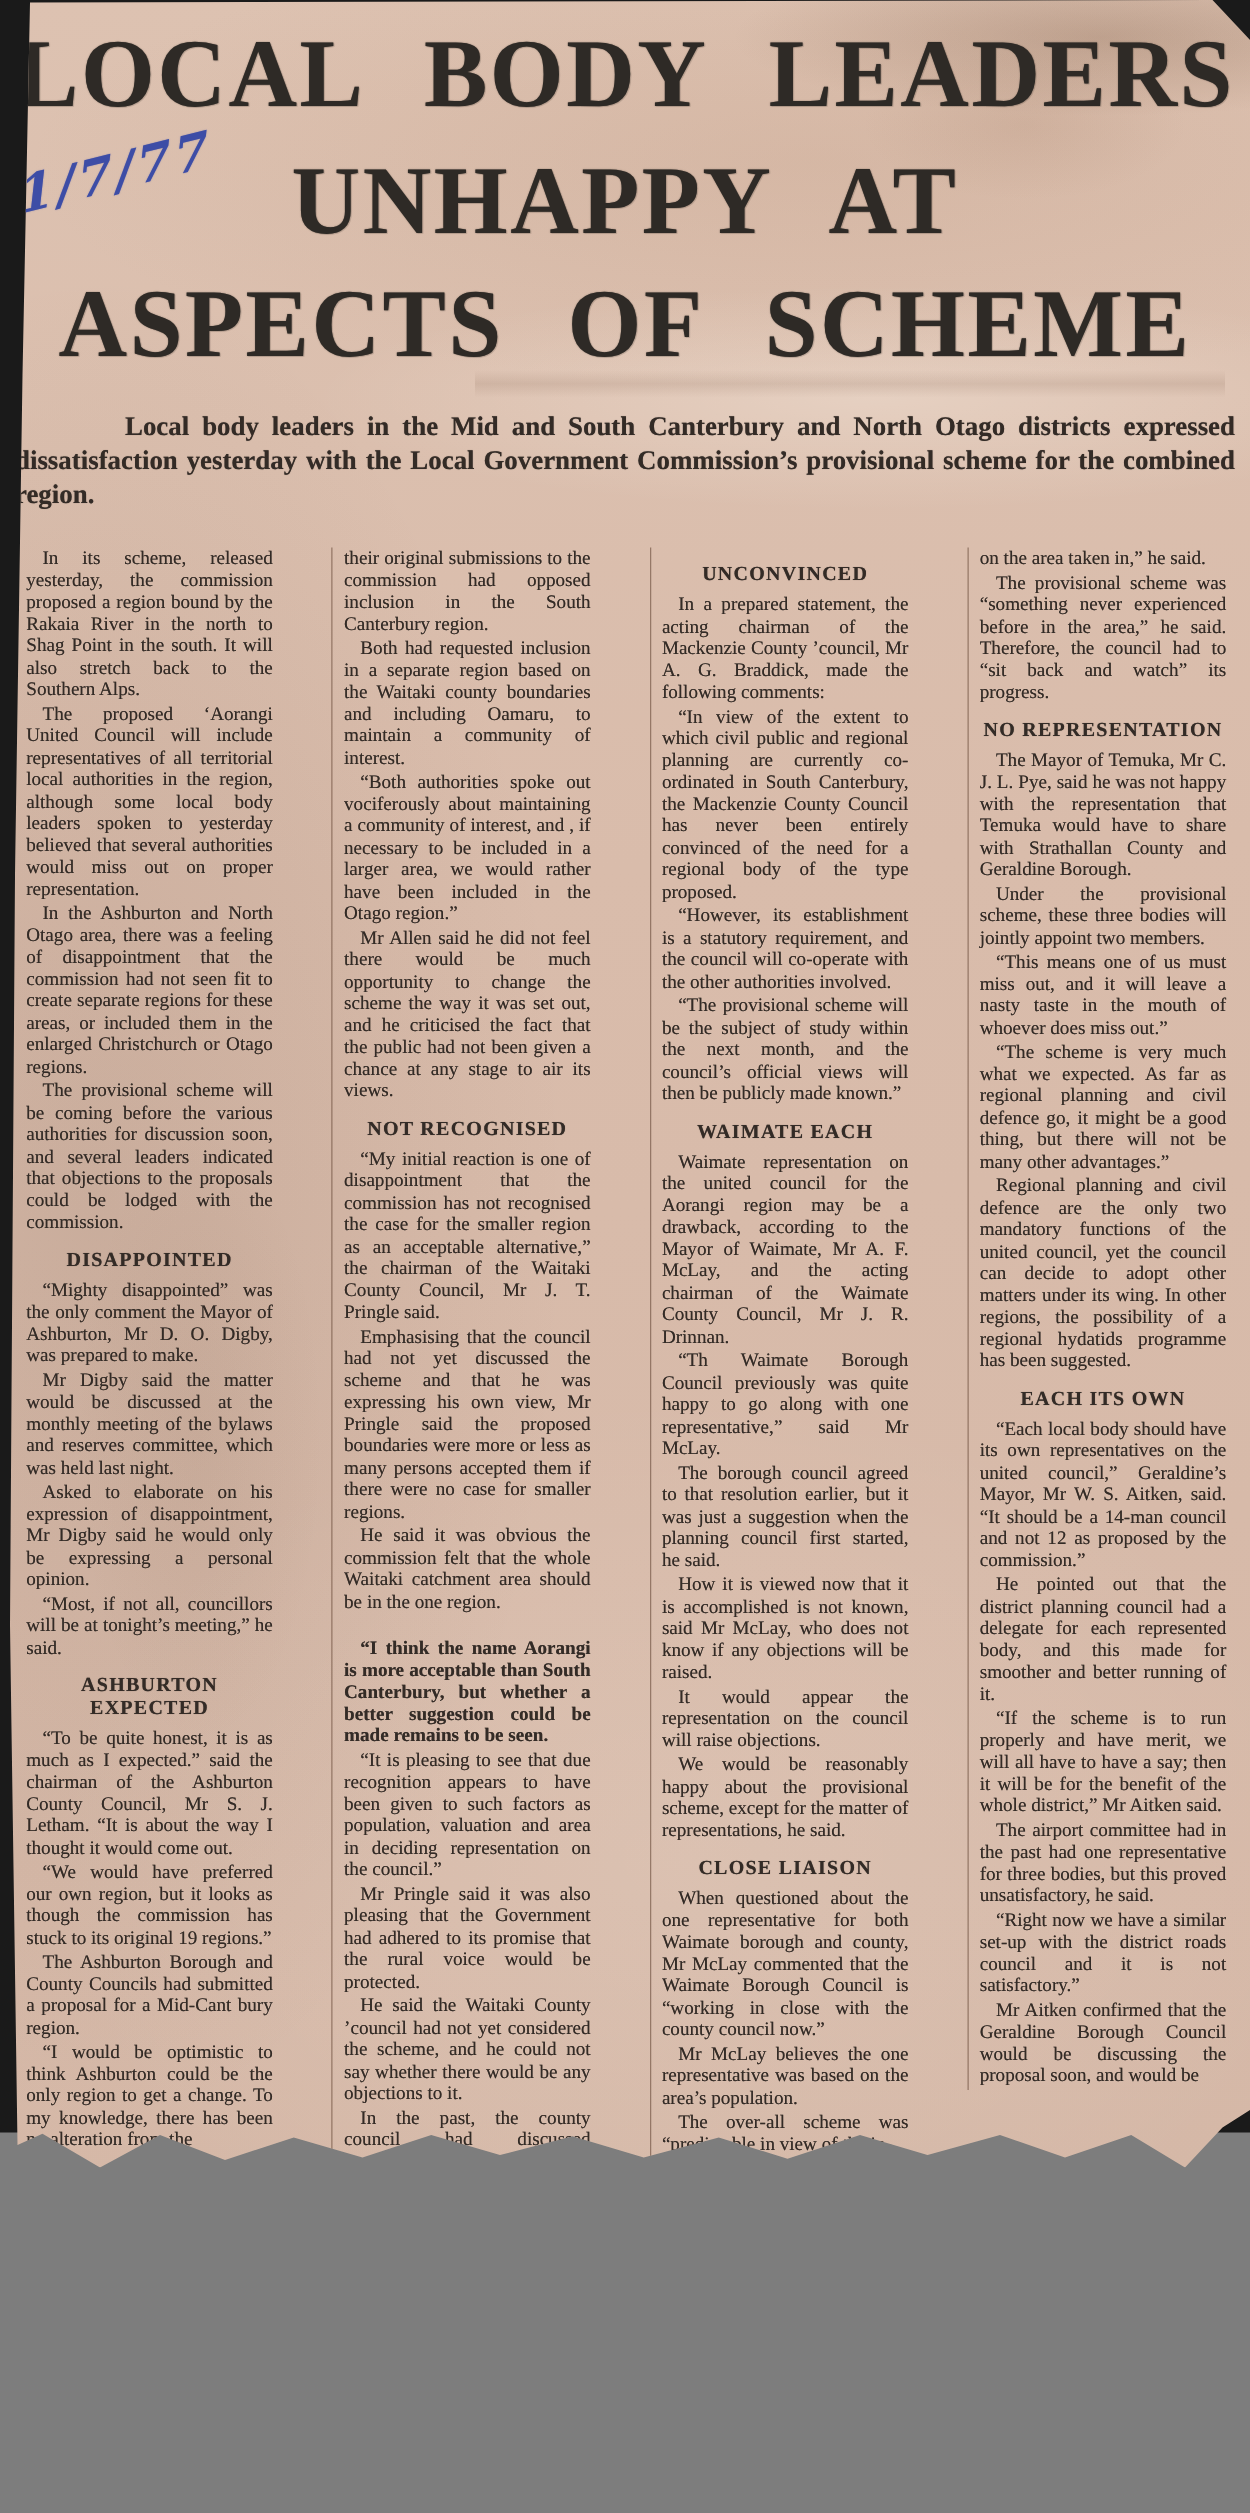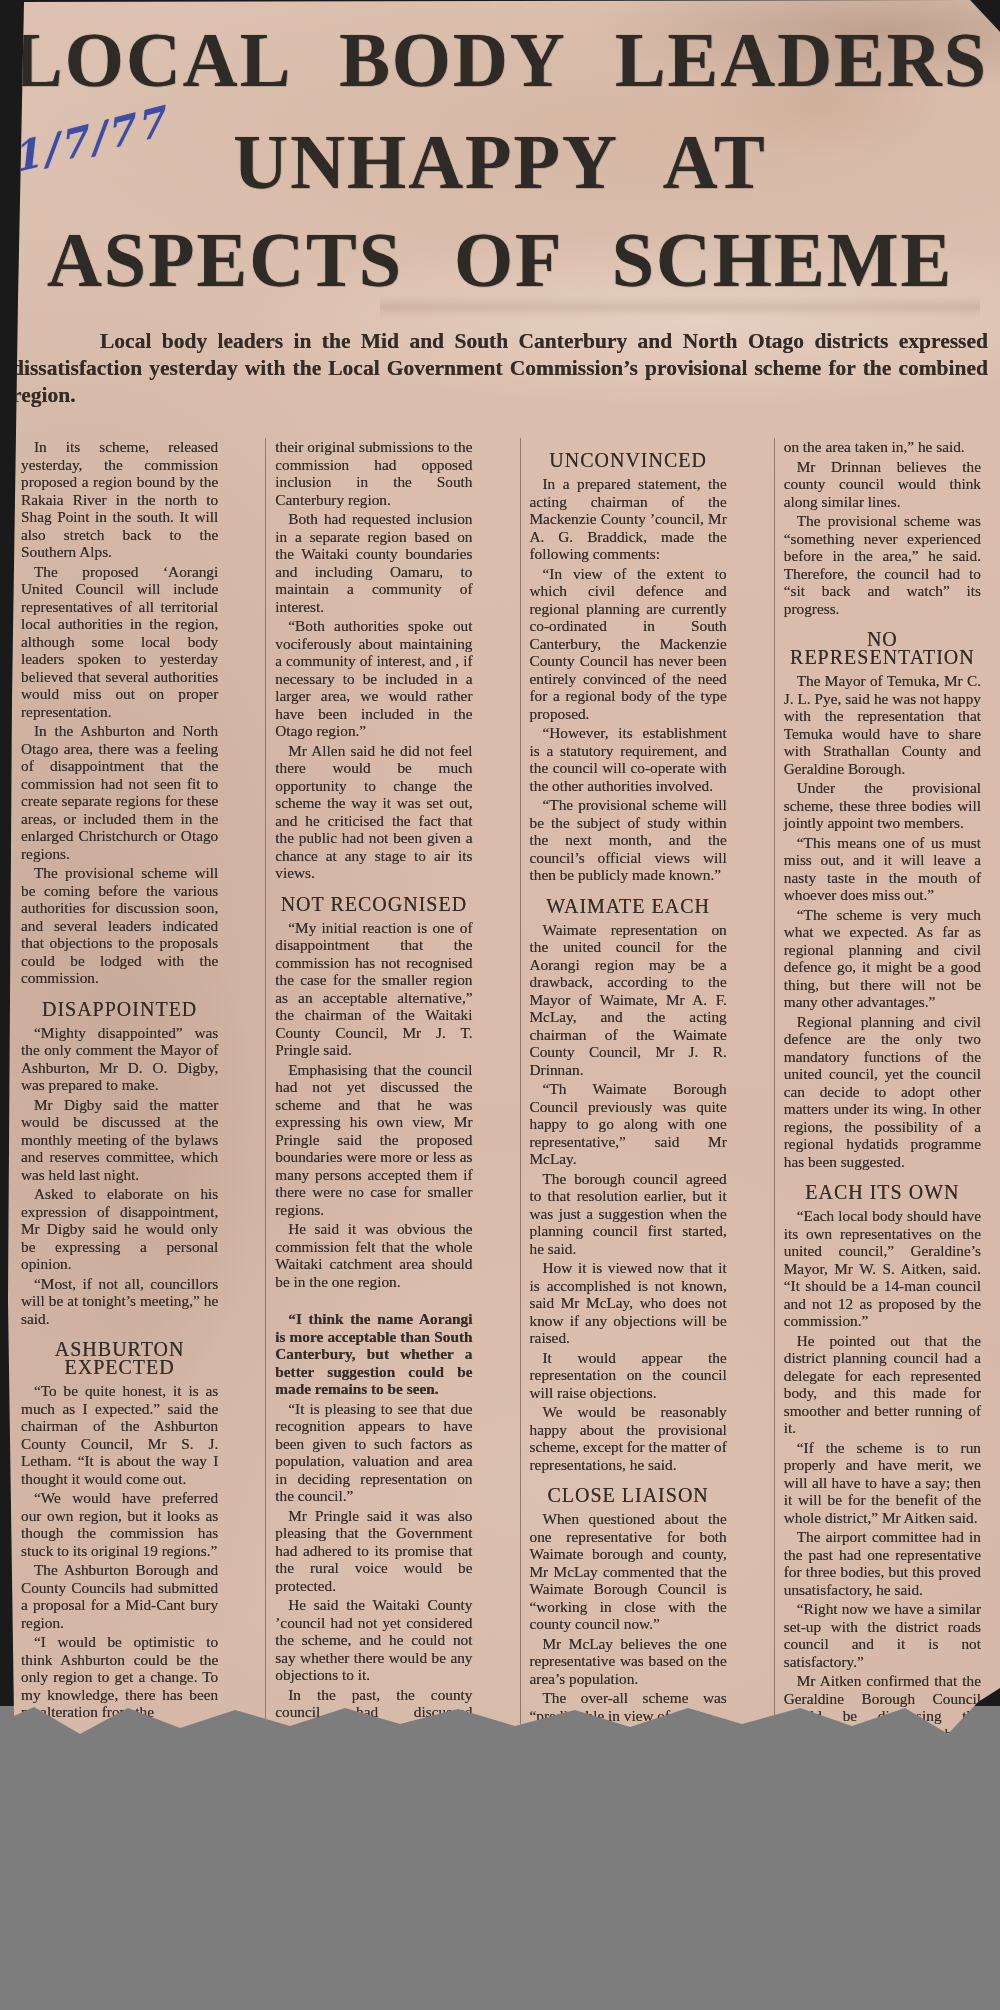--- a/index.html
+++ b/index.html
@@ -68,21 +68,21 @@
   }
   .col + .col{border-left:1px solid rgba(92,62,46,0.55);}
   .para{
     margin:0 0 2px 0;font-size:15.3px;line-height:17.5px;color:var(--ink,#332b26);
     text-align:justify;text-indent:13px;hyphens:auto;
     text-shadow:0 0 0.5px rgba(51,43,38,0.65);
   }
   .para.noindent{text-indent:0;}
   .para.bold{font-weight:bold;margin-top:20px;}
   .crosshead{
-    margin:13px 0 6px 0;font-size:20px;line-height:18px;font-weight:normal;
+    margin:13px 0 6px 0;font-size:16px;line-height:18px;font-weight:bold;
     text-align:center;letter-spacing:1px;color:var(--ink,#332b26);
     text-shadow:0 0 0.6px rgba(51,43,38,0.7);
   }
 </style>
 </head>
 <body>
 
 <div class="scan-dark"></div>
 
 <div class="paper">
@@ -126,38 +126,37 @@
         <p class="para">He said it was obvious the commission felt that the whole Waitaki catchment area should be in the one region.</p>
         <p class="para bold">“I think the name Aorangi is more acceptable than South Canterbury, but whether a better suggestion could be made remains to be seen.</p>
         <p class="para">“It is pleasing to see that due recognition appears to have been given to such factors as population, valuation and area in deciding representation on the council.”</p>
         <p class="para">Mr Pringle said it was also pleasing that the Government had adhered to its promise that the rural voice would be protected.</p>
         <p class="para">He said the Waitaki County ’council had not yet considered the scheme, and he could not say whether there would be any objections to it.</p>
         <p class="para">In the past, the county council had discussed commission matters with the Oamaru Borough Council, and no doubt there would be some consultation on the provisional</p>
       </div>
     <div class="col">
         <h3 class="crosshead">UNCONVINCED</h3>
         <p class="para">In a prepared statement, the acting chairman of the Mackenzie County ’council, Mr A. G. Braddick, made the following comments:</p>
-        <p class="para">“In view of the extent to which civil defence and regional planning are currently co-ordinated in South Canterbury, the Mackenzie County Council has never been entirely convinced of the need for a regional body of the type proposed.</p>
+        <p class="para">“In view of the extent to which civil public and regional planning are currently co-ordinated in South Canterbury, the Mackenzie County Council has never been entirely convinced of the need for a regional body of the type proposed.</p>
         <p class="para">“However, its establishment is a statutory requirement, and the council will co-operate with the other authorities involved.</p>
         <p class="para">“The provisional scheme will be the subject of study within the next month, and the council’s official views will then be publicly made known.”</p>
         <h3 class="crosshead">WAIMATE EACH</h3>
         <p class="para">Waimate representation on the united council for the Aorangi region may be a drawback, according to the Mayor of Waimate, Mr A. F. McLay, and the acting chairman of the Waimate County Council, Mr J. R. Drinnan.</p>
         <p class="para">“Th Waimate Borough Council previously was quite happy to go along with one representative,” said Mr McLay.</p>
         <p class="para">The borough council agreed to that resolution earlier, but it was just a suggestion when the planning council first started, he said.</p>
         <p class="para">How it is viewed now that it is accomplished is not known, said Mr McLay, who does not know if any objections will be raised.</p>
         <p class="para">It would appear the representation on the council will raise objections.</p>
         <p class="para">We would be reasonably happy about the provisional scheme, except for the matter of representations, he said.</p>
         <h3 class="crosshead">CLOSE LIAISON</h3>
         <p class="para">When questioned about the one representative for both Waimate borough and county, Mr McLay commented that the Waimate Borough Council is “working in close with the county council now.”</p>
         <p class="para">Mr McLay believes the one representative was based on the area’s population.</p>
         <p class="para">The over-all scheme was “predictable in view of the in-</p>
       </div>
     <div class="col">
         <p class="para noindent">on the area taken in,” he said.</p>
-        <p class="para">Mr Drinnan believes the county council would think along similar lines.</p>
         <p class="para">The provisional scheme was “something never experienced before in the area,” he said. Therefore, the council had to “sit back and watch” its progress.</p>
         <h3 class="crosshead">NO REPRESENTATION</h3>
         <p class="para">The Mayor of Temuka, Mr C. J. L. Pye, said he was not happy with the representation that Temuka would have to share with Strathallan County and Geraldine Borough.</p>
         <p class="para">Under the provisional scheme, these three bodies will jointly appoint two members.</p>
         <p class="para">“This means one of us must miss out, and it will leave a nasty taste in the mouth of whoever does miss out.”</p>
         <p class="para">“The scheme is very much what we expected. As far as regional planning and civil defence go, it might be a good thing, but there will not be many other advantages.”</p>
         <p class="para">Regional planning and civil defence are the only two mandatory functions of the united council, yet the council can decide to adopt other matters under its wing. In other regions, the possibility of a regional hydatids programme has been suggested.</p>
         <h3 class="crosshead">EACH ITS OWN</h3>
         <p class="para">“Each local body should have its own representatives on the united council,” Geraldine’s Mayor, Mr W. S. Aitken, said. “It should be a 14-man council and not 12 as proposed by the commission.”</p>
         <p class="para">He pointed out that the district planning council had a delegate for each represented body, and this made for smoother and better running of it.</p>

